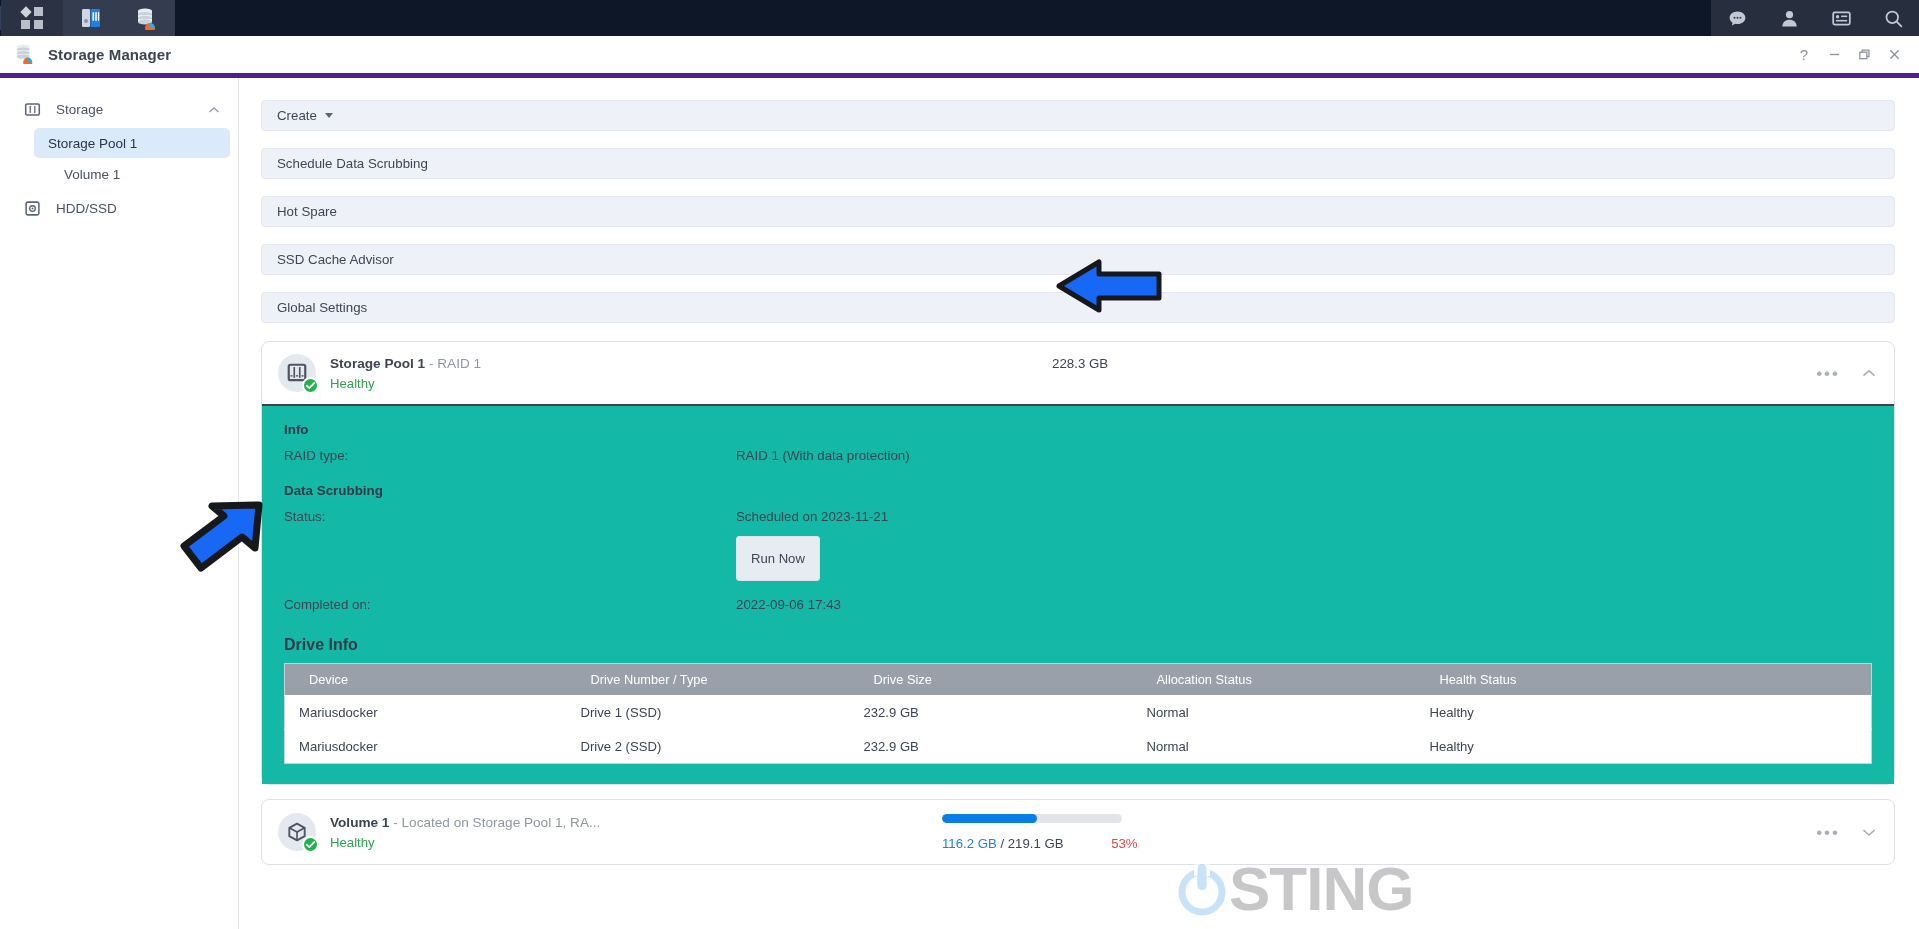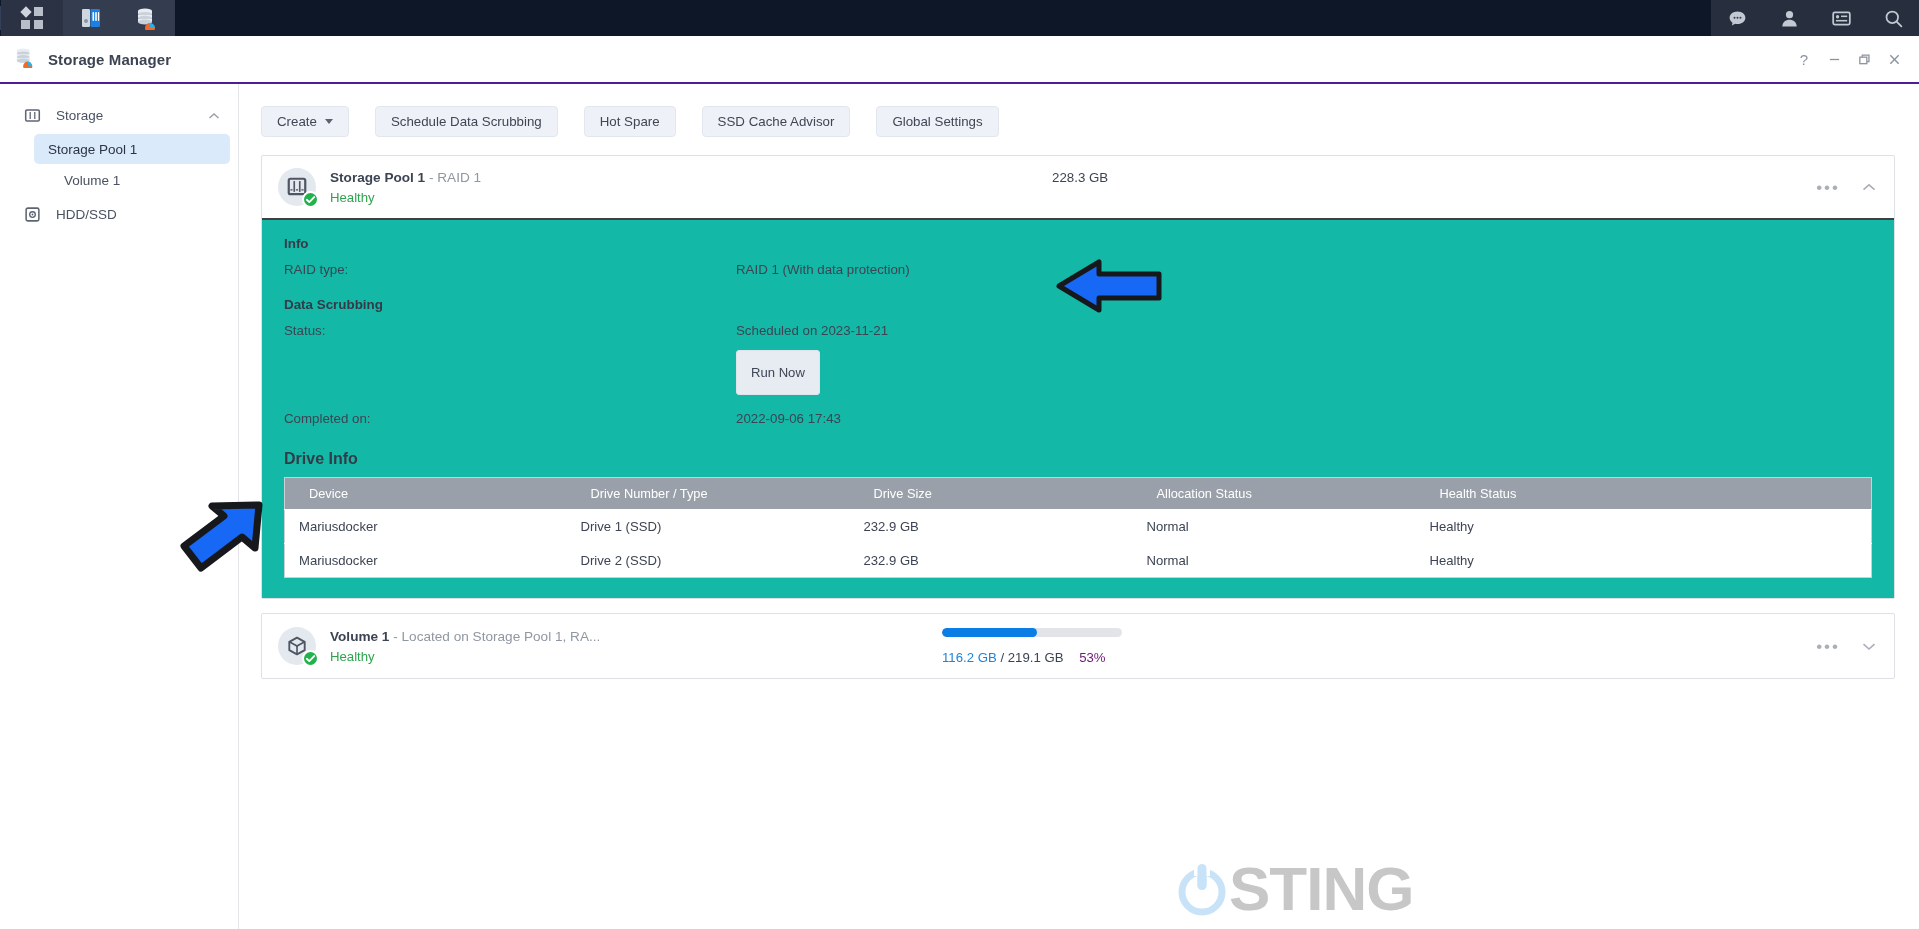--- a/index.html
+++ b/index.html
@@ -37,23 +37,23 @@
   .tb-right .tb-btn { width: 52px; }
 
   
   #window {
     position: absolute; left: 0; top: 36px;
     width: 1919px; height: 893px;
     background: #ffffff;
   }
   #titlebar {
     position: relative;
-    height: 48px; width: 100%;
+    height: 42px; width: 100%;
     background: #ffffff;
-    border-bottom: 2px solid #4c1d95;
+    border-bottom: 5px solid #4c1d95;
     display: flex; align-items: center;
   }
   #titlebar .app-icon { margin-left: 14px; margin-right: 12px; }
   #titlebar .app-title {
     font-size: 15px; font-weight: bold; color: #3c4453; letter-spacing: .1px;
   }
   .win-ctrls { margin-left: auto; display: flex; align-items: center; padding-right: 10px; }
   .win-btn {
     width: 30px; height: 30px; display: flex; align-items: center; justify-content: center;
     color: #8c939e; font-size: 15px;
@@ -88,36 +88,36 @@
 
   #main {
     flex: 1; height: 100%;
     background: #ffffff;
     padding: 22px 24px 0 22px;
     position: relative;
     overflow: hidden;
   }
 
   
-  #toolbar { display: flex; gap: 26px; margin-bottom: 18px; }
+  #toolbar { display: flex; gap: 17px; margin-bottom: 18px; flex-direction: column; }
   .tbtn {
     background: #eef1f7; border: 1px solid #e2e6ee; border-radius: 4px;
     height: 31px; padding: 0 15px;
     display: flex; align-items: center;
     font-size: 13.3px; color: #3f4654; white-space: nowrap;
   }
   .tbtn .caret {
     margin-left: 8px; width: 0; height: 0;
     border-left: 4px solid transparent; border-right: 4px solid transparent;
     border-top: 5px solid #5b6270;
   }
 
   
   .card {
-    border: 1px solid #dde1e7; border-radius: 2px;
+    border: 1px solid #dde1e7; border-radius: 8px;
     background: #ffffff; margin-bottom: 14px;
   }
   .card-head {
     display: flex; align-items: center;
     height: 62px; padding: 0 18px 0 16px;
     position: relative;
   }
   .dev-icon-wrap {
     width: 38px; height: 38px; border-radius: 50%;
     background: #e4e9f0; position: relative;
@@ -181,21 +181,21 @@
   
   .vol-head { height: 64px; }
   .vol-meter { position: absolute; left: 680px; top: 14px; width: 180px; }
   .bar-bg { width: 180px; height: 9px; border-radius: 5px; background: #e2e4e8; overflow: hidden; }
   .bar-fg { height: 9px; border-radius: 5px; background: #0a7ee5; }
   .vol-usage {
     position: absolute; left: 680px; top: 36px;
     font-size: 13.2px; color: #3c4453; white-space: nowrap;
   }
   .vol-usage .used { color: #1f83d8; }
-  .vol-usage .pct { margin-left: 12px; color: #701a75; }
+  .vol-usage .pct { margin-left: 44px; color: #ef4444; }
 
   
   .anno { position: absolute; pointer-events: none; }
   #arrow-raid { left: 1055px; top: 222px; }
   #arrow-table { left: 160px; top: 460px; }
 
   
   #watermark {
     position: absolute; left: 1175px; top: 822px;
     opacity: .62;

